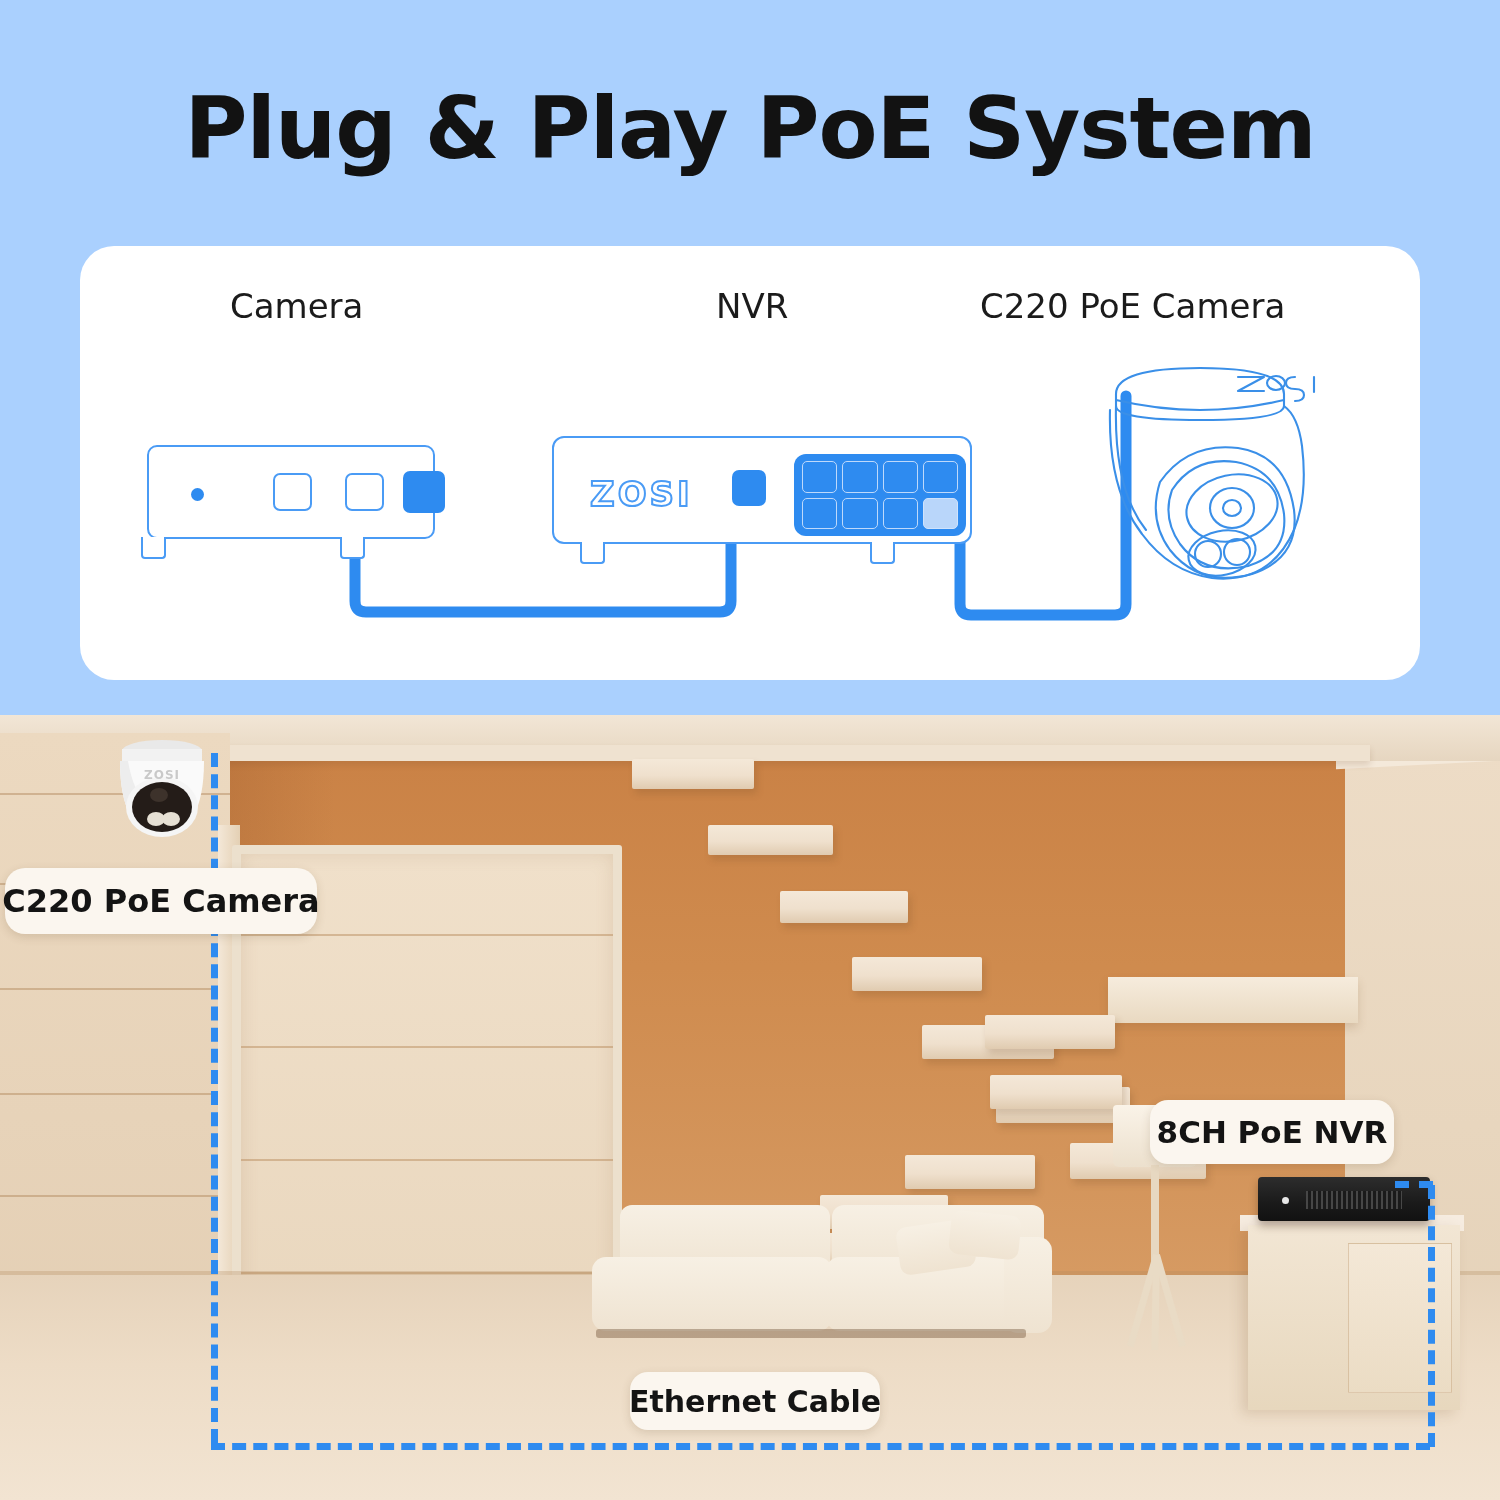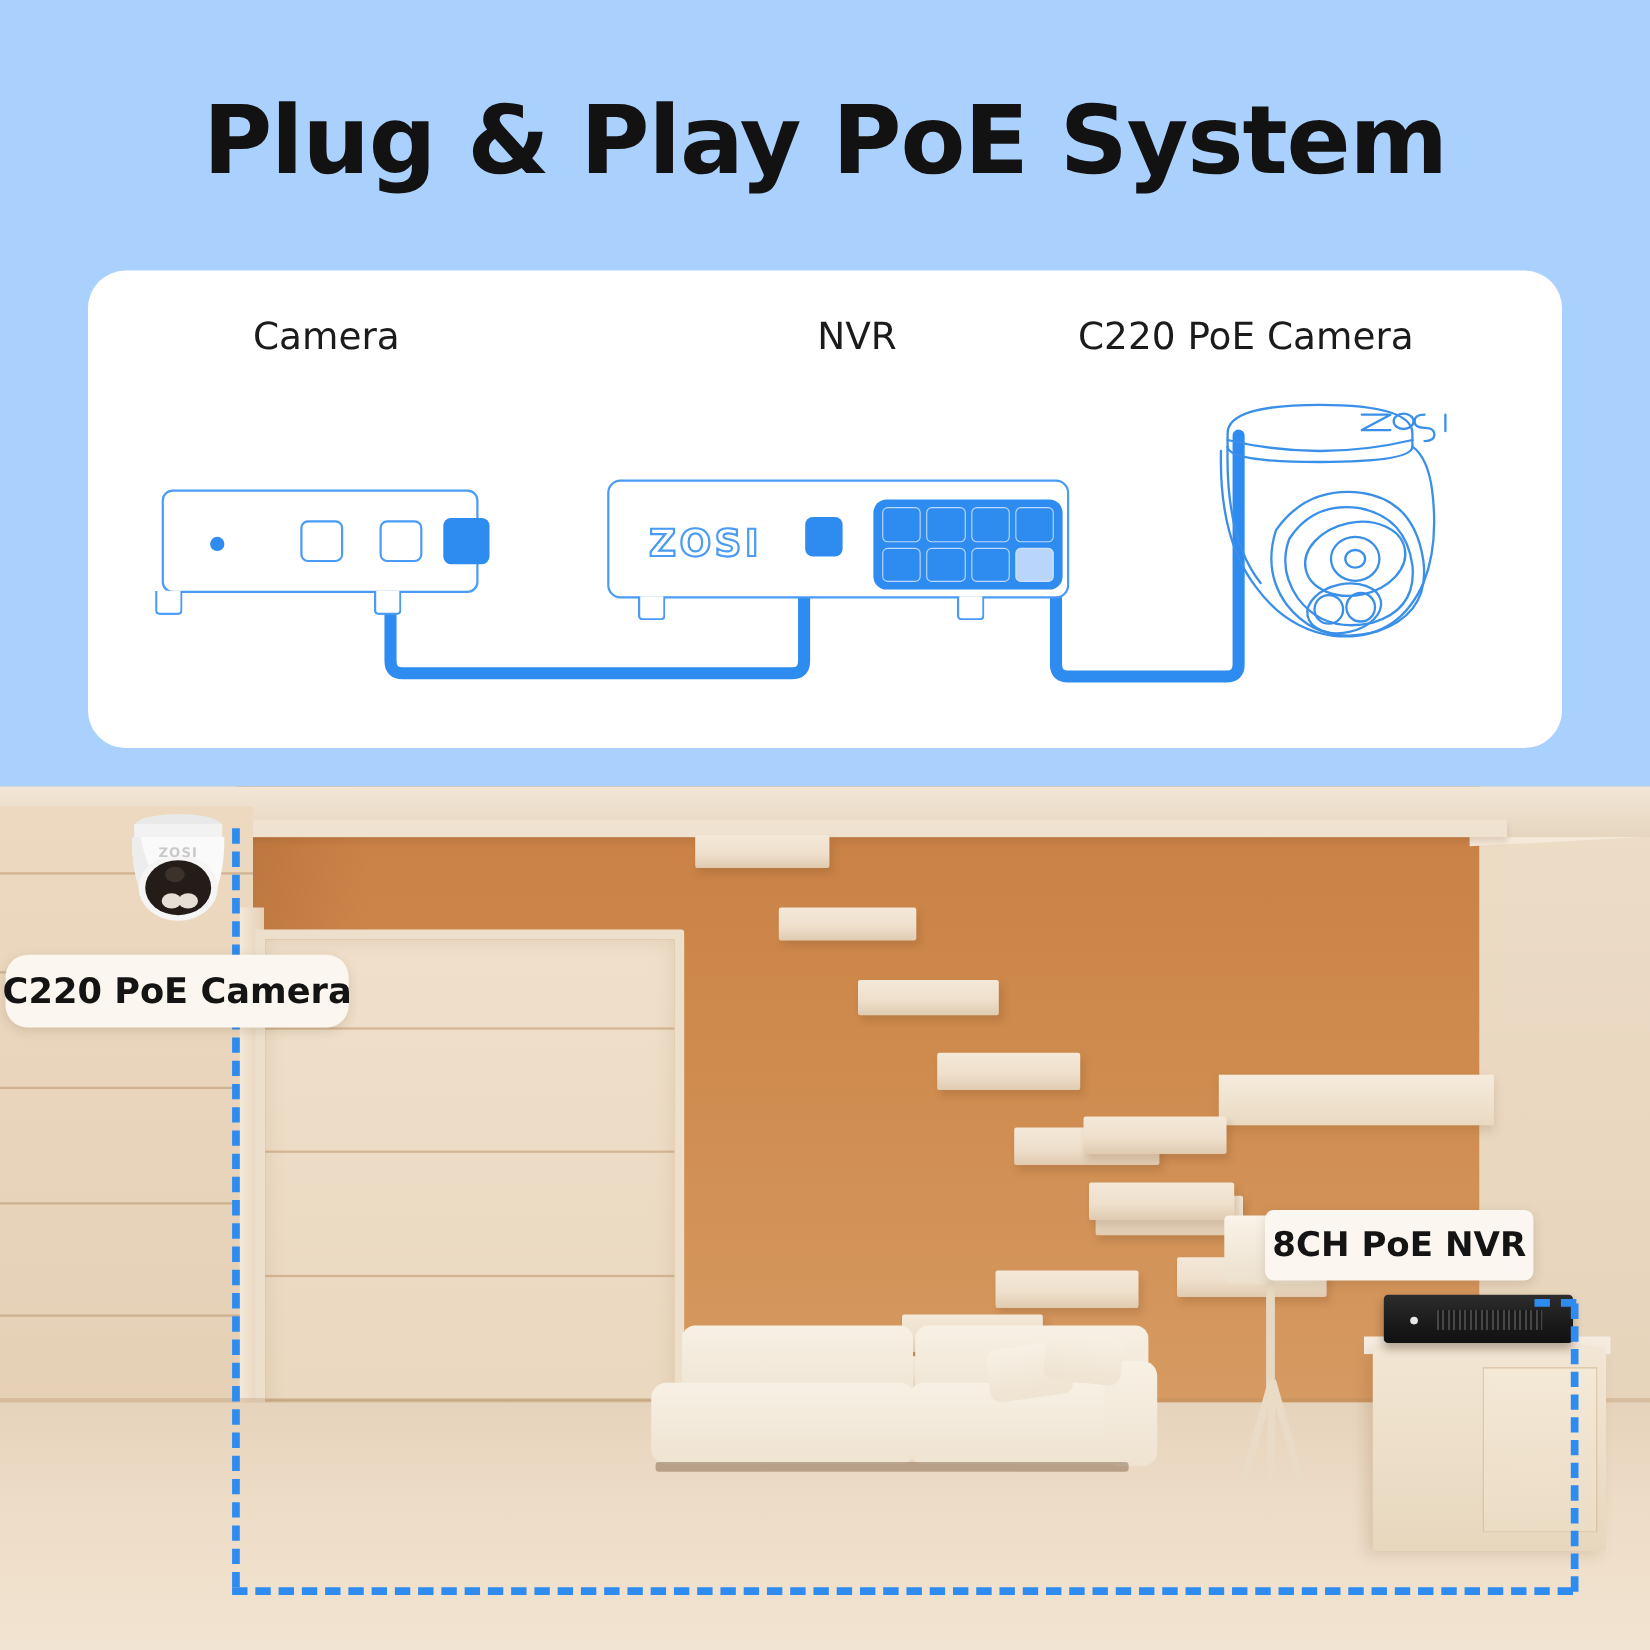--- a/index.html
+++ b/index.html
@@ -37,21 +37,21 @@
 
   .dev-label {
     position: absolute;
     font-size: 34px;
     color: #1b1b1b;
     font-family: "DejaVu Sans", sans-serif;
     font-weight: 400;
     white-space: nowrap;
   }
   #label-router { left: 150px; top: 40px; }
-  #label-nvr    { left: 663px; top: 40px; }
+  #label-nvr    { left: 636px; top: 40px; }
   #label-cam    { left: 900px; top: 40px; }
 
   
   #cable-layer { position: absolute; inset: 0; }
 
   
   #router {
     position: absolute;
     left: 67px; top: 199px;
     width: 288px; height: 94px;
@@ -290,21 +290,21 @@
   }
   .dash-h {
     position: absolute;
     border-top: 7px dashed #2e8bf0;
   }
 
   
   .pill {
     position: absolute;
     background: #fbf6ef;
-    border-radius: 8px;
+    border-radius: 18px;
     font-family: "DejaVu Sans", sans-serif;
     font-weight: 800;
     color: #141414;
     display: flex;
     align-items: center;
     justify-content: center;
     box-shadow: 0 3px 10px rgba(90,60,30,.16);
     white-space: nowrap;
   }
   #pill-camera { left: 5px; top: 868px; width: 312px; height: 66px; font-size: 32px; border-radius: 20px; }
@@ -474,14 +474,15 @@
 
     <div class="dash-v" style="left:211px; top:38px;  height:690px;"></div>
     <div class="dash-h" style="left:211px; top:728px; width:1219px;"></div>
     <div class="dash-v" style="left:1428px; top:470px; height:262px;"></div>
     <div class="dash-h" style="left:1395px; top:466px; width:38px;"></div>
 
   </div>
 
   <div class="pill" id="pill-camera">C220 PoE Camera</div>
   <div class="pill" id="pill-nvr">8CH PoE NVR</div>
+  <div class="pill" id="pill-cable">Ethernet Cable</div>
 
 </div>
 
 </body></html>

